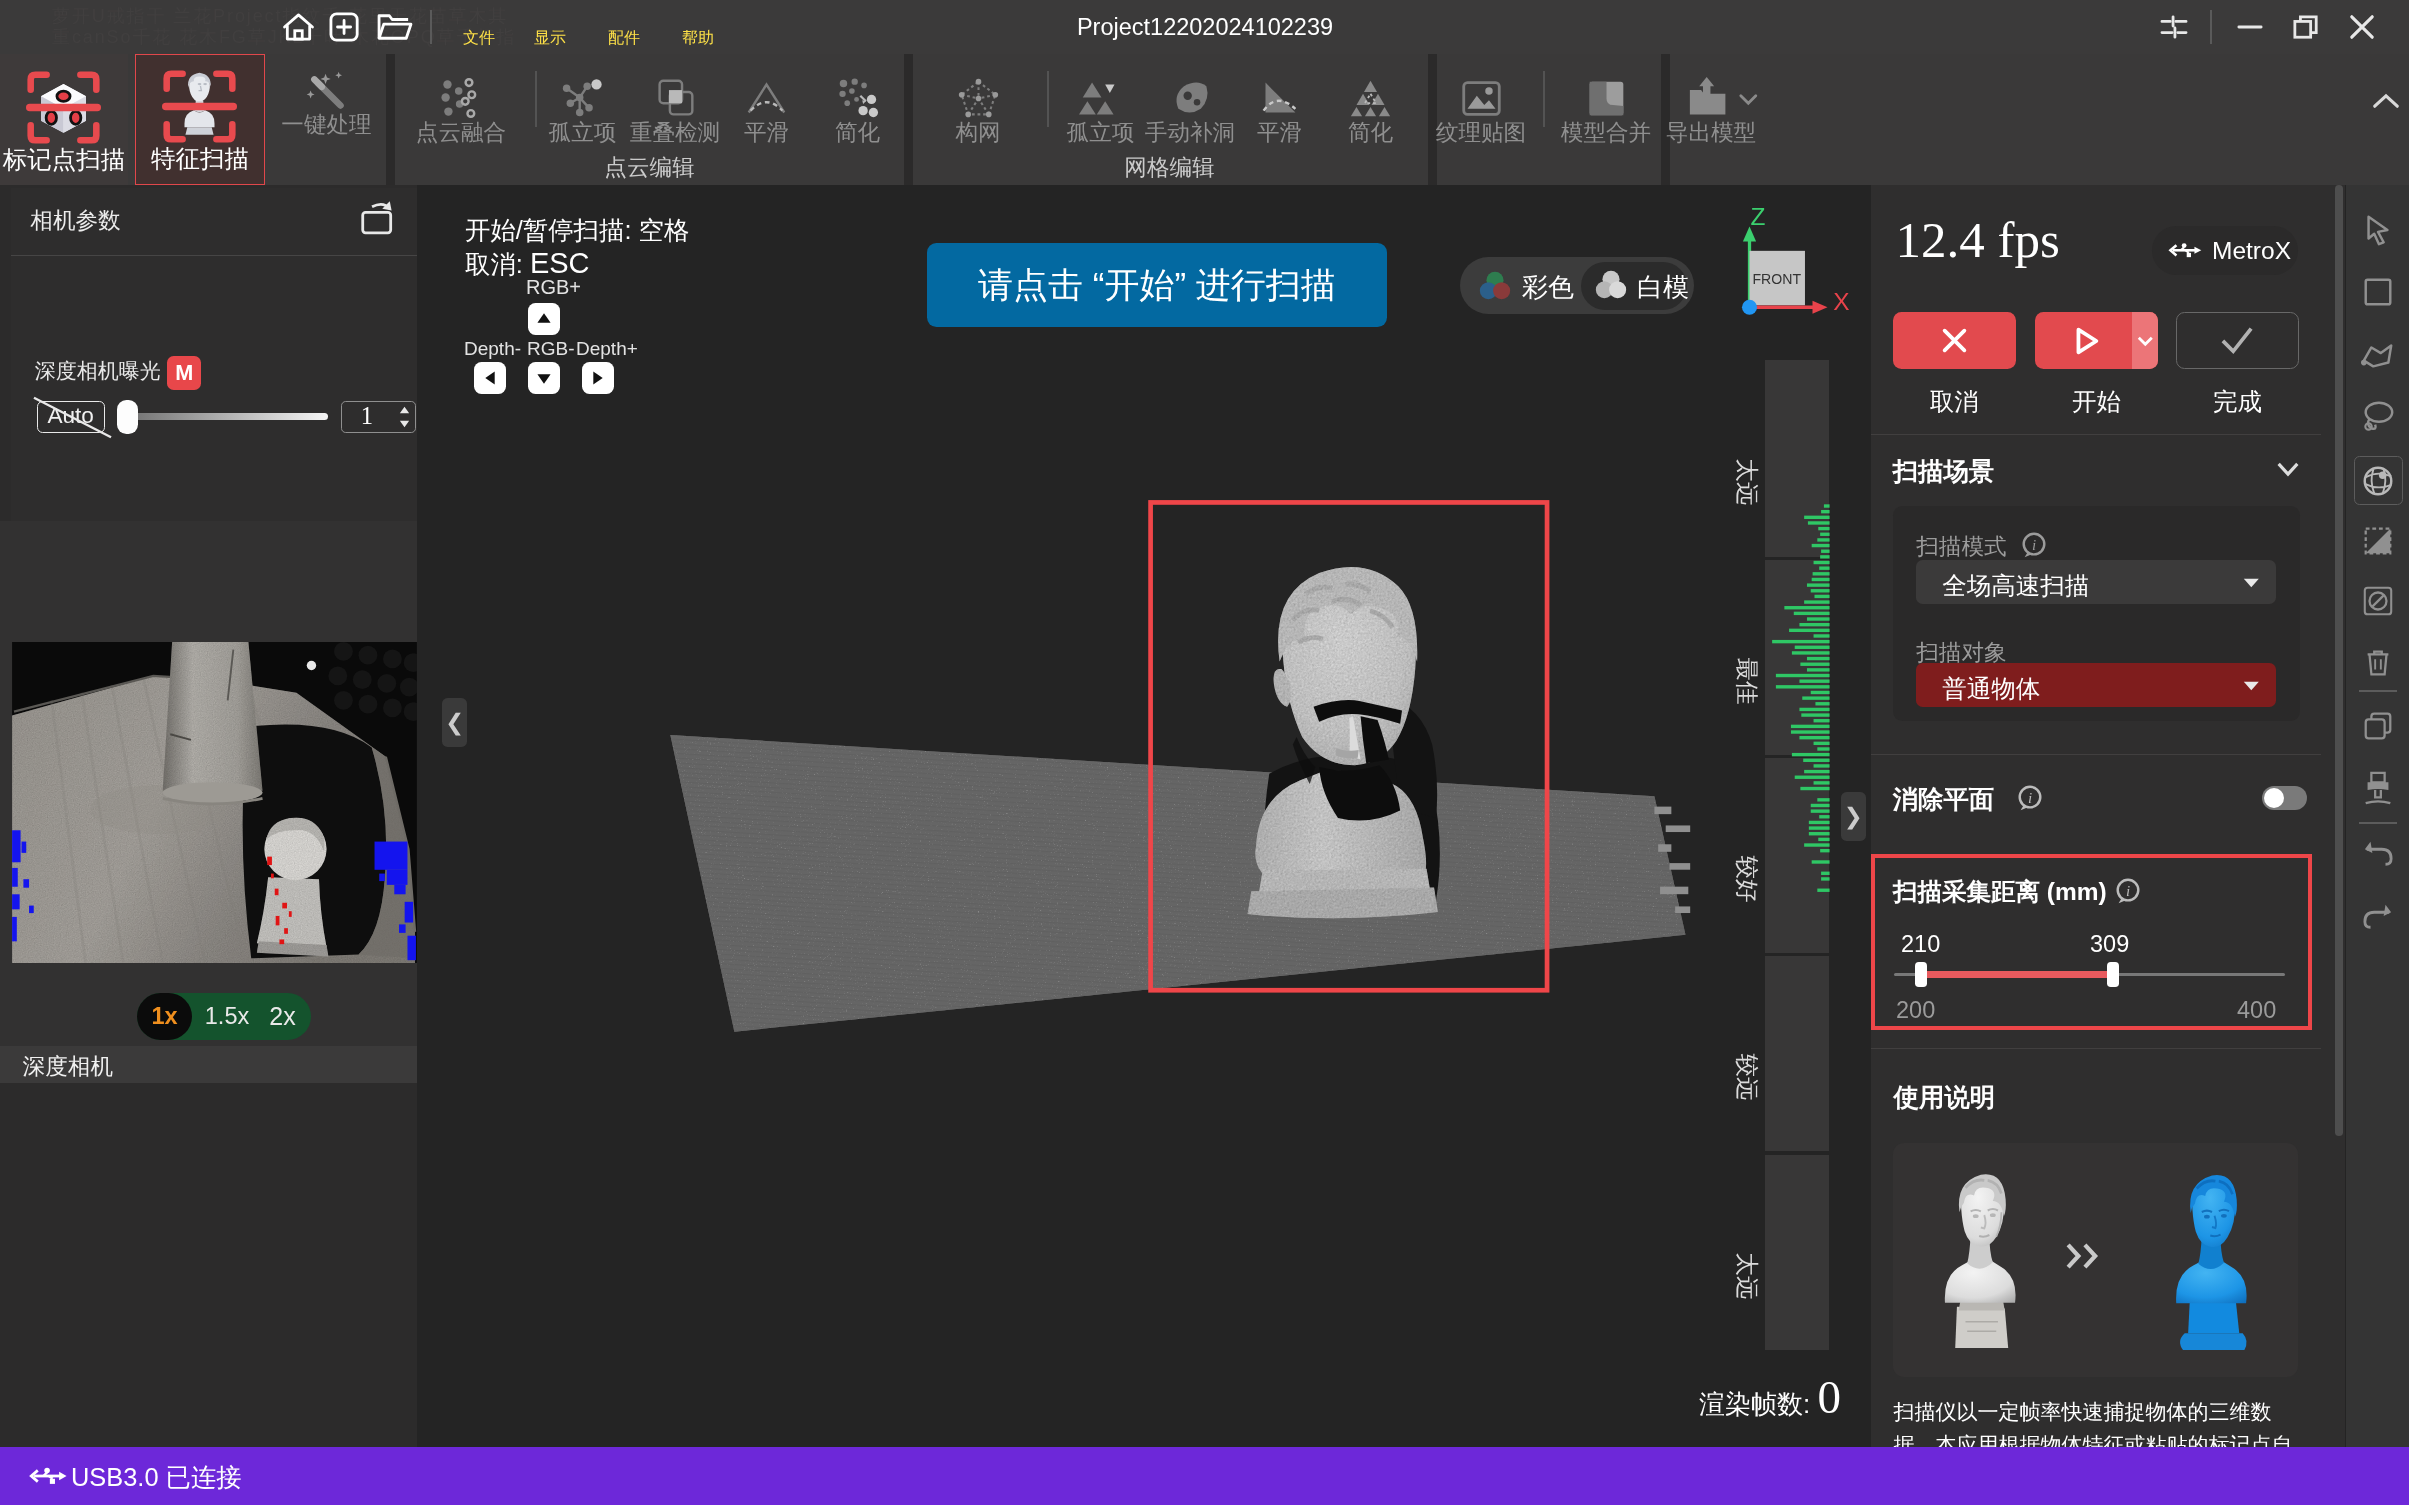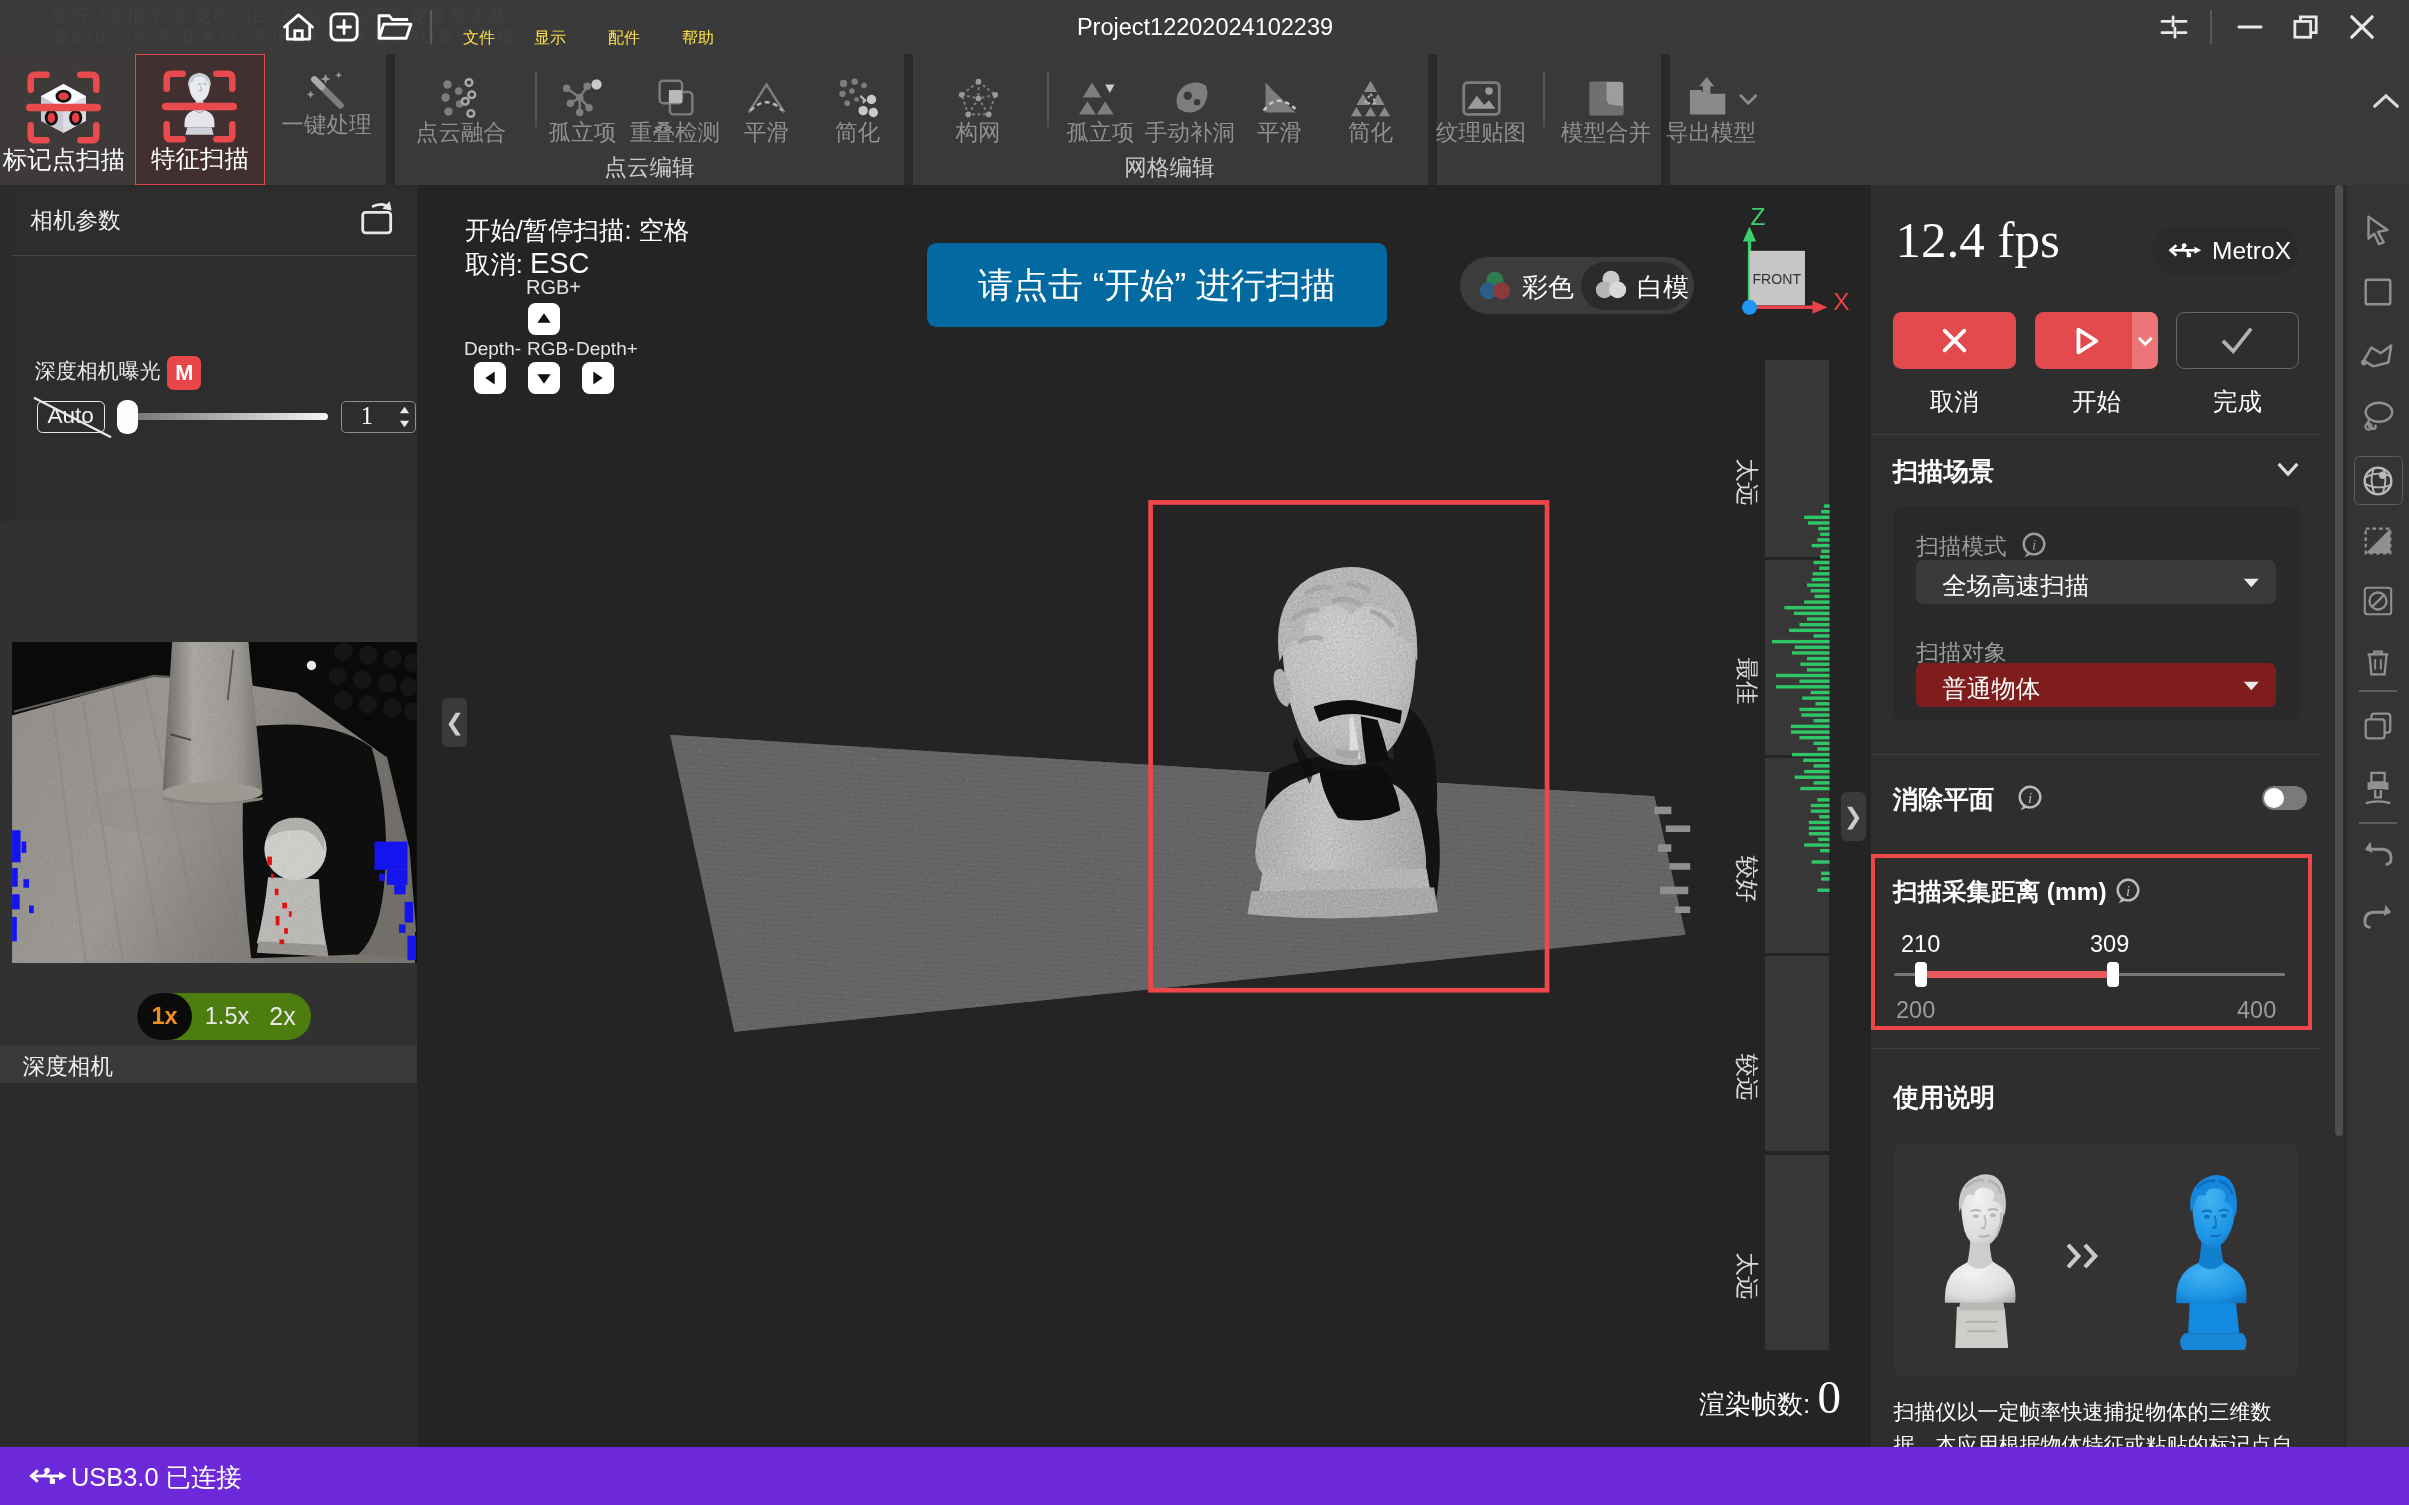--- a/index.html
+++ b/index.html
@@ -432,21 +432,21 @@
             <rect x="10" y="212" width="5" height="12"></rect>
             <rect x="0" y="240" width="6" height="20"></rect>
           <rect x="12" y="252" width="6" height="9"></rect>
             <rect x="0" y="268" width="8" height="16"></rect>
             <rect x="18" y="280" width="5" height="8"></rect>
           <rect x="0" y="292" width="5" height="26"></rect>
         </g>
         <circle cx="318" cy="25" r="5" fill="#e9e9e9"></circle>
       </svg>
 
-      <div class="abs" style="left:137px;top:472px;width:174px;height:47px;background:#4d7c0f;border-radius:23.5px">
+      <div class="abs" style="left:137px;top:472px;width:174px;height:47px;background:#14532d;border-radius:23.5px">
         <div class="abs" style="left:0px;top:0px;width:55px;height:47px;background:#0b0b0b;border-radius:23.5px;color:#ef8f1e;font-size:23.5px;font-weight:bold;text-align:center;line-height:47px">1x</div>
         <div class="abs" style="left:62px;top:0px;width:56px;height:47px;color:#e9e9e9;font-size:23.5px;text-align:center;line-height:47px">1.5x</div>
         <div class="abs" style="left:122px;top:0px;width:47px;height:47px;color:#e9e9e9;font-size:25px;text-align:center;line-height:47px">2x</div>
       </div>
 
       <div class="abs" style="left:0;top:525px;width:417px;height:37px;background:#3b3a3a">
         <div class="abs" style="left:22.6px;top:4.7px;font-size:22.6px;color:#f0f0f0">深度相机</div>
       </div>
     </div>
   </div>

